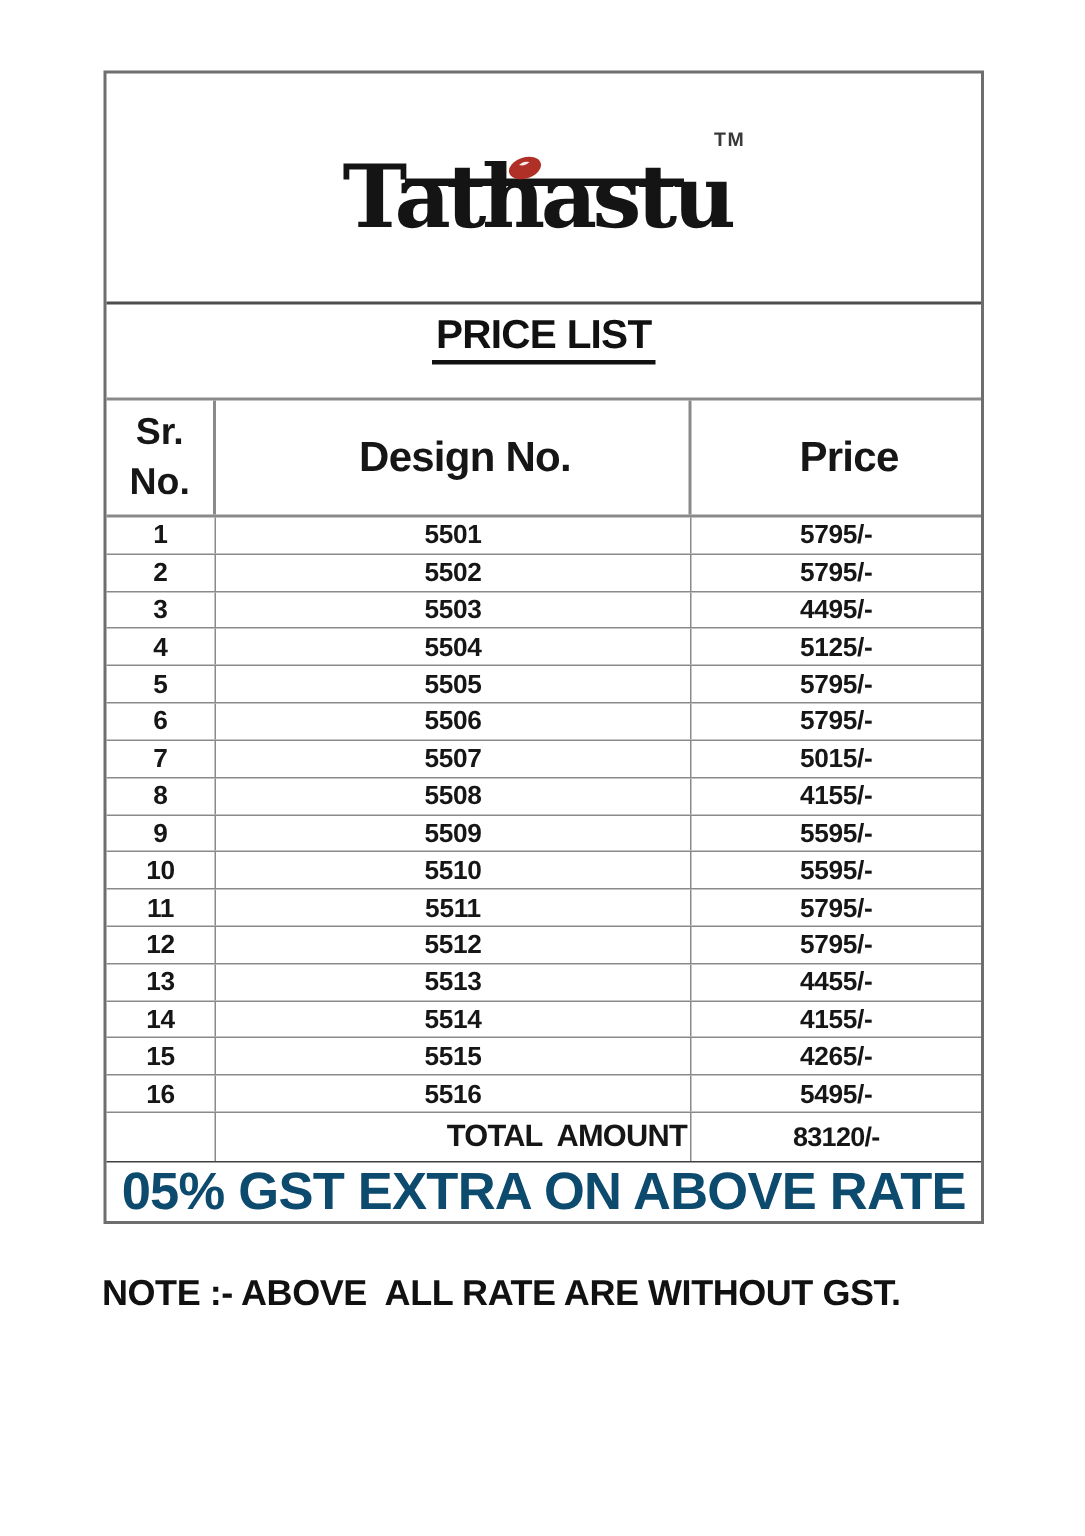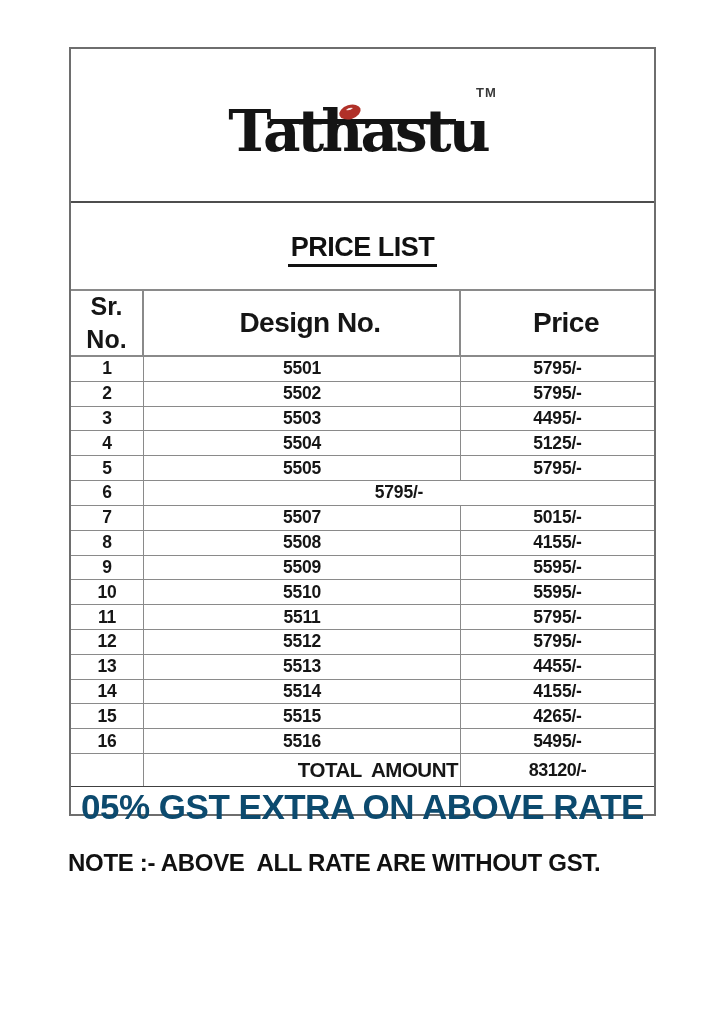--- a/index.html
+++ b/index.html
@@ -24,31 +24,31 @@
   .logo-section {
     flex:none; height:154px;
     border-bottom:2px solid #4d4d4d;
     display:flex; align-items:center; justify-content:center;
   }
 
   
   .title-section {
     flex:none; height:64px;
     border-bottom:2px solid #8a8a8a;
-    text-align:center; padding-top:5px;margin-top:24px;
+    text-align:center; padding-top:5px;
   }
   .title {
     display:inline-block;
     font-size:27px; letter-spacing:-0.5px; color:#111;
     border-bottom:3px solid #111; padding:0 3px 1px 3px;
   }
 
   
   .thead {
-    flex:none; height:66px;
+    flex:none; height:78px;
     display:flex;
     border-bottom:2px solid #8a8a8a;
   }
   .cell { display:flex; align-items:center; justify-content:center; }
   .c1 { width:73px;  border-right:2px solid #8a8a8a; }
   .c2 { width:317px; border-right:2px solid #8a8a8a; }
   .c3 { flex:1;text-align:right; }
   .th { font-size:28px; letter-spacing:-0.5px;padding-left:17px; }
   .sr-header { font-size:25px; line-height:1.32; text-align:center; flex-direction:column; }
 
@@ -129,20 +129,21 @@
         <div class="cell c2">5504</div>
         <div class="cell c3">5125/-</div>
       </div>
       <div class="trow">
         <div class="cell c1">5</div>
         <div class="cell c2">5505</div>
         <div class="cell c3">5795/-</div>
       </div>
       <div class="trow">
         <div class="cell c1">6</div>
+        <div class="cell c2">5506</div>
         <div class="cell c3">5795/-</div>
       </div>
       <div class="trow">
         <div class="cell c1">7</div>
         <div class="cell c2">5507</div>
         <div class="cell c3">5015/-</div>
       </div>
       <div class="trow">
         <div class="cell c1">8</div>
         <div class="cell c2">5508</div>

